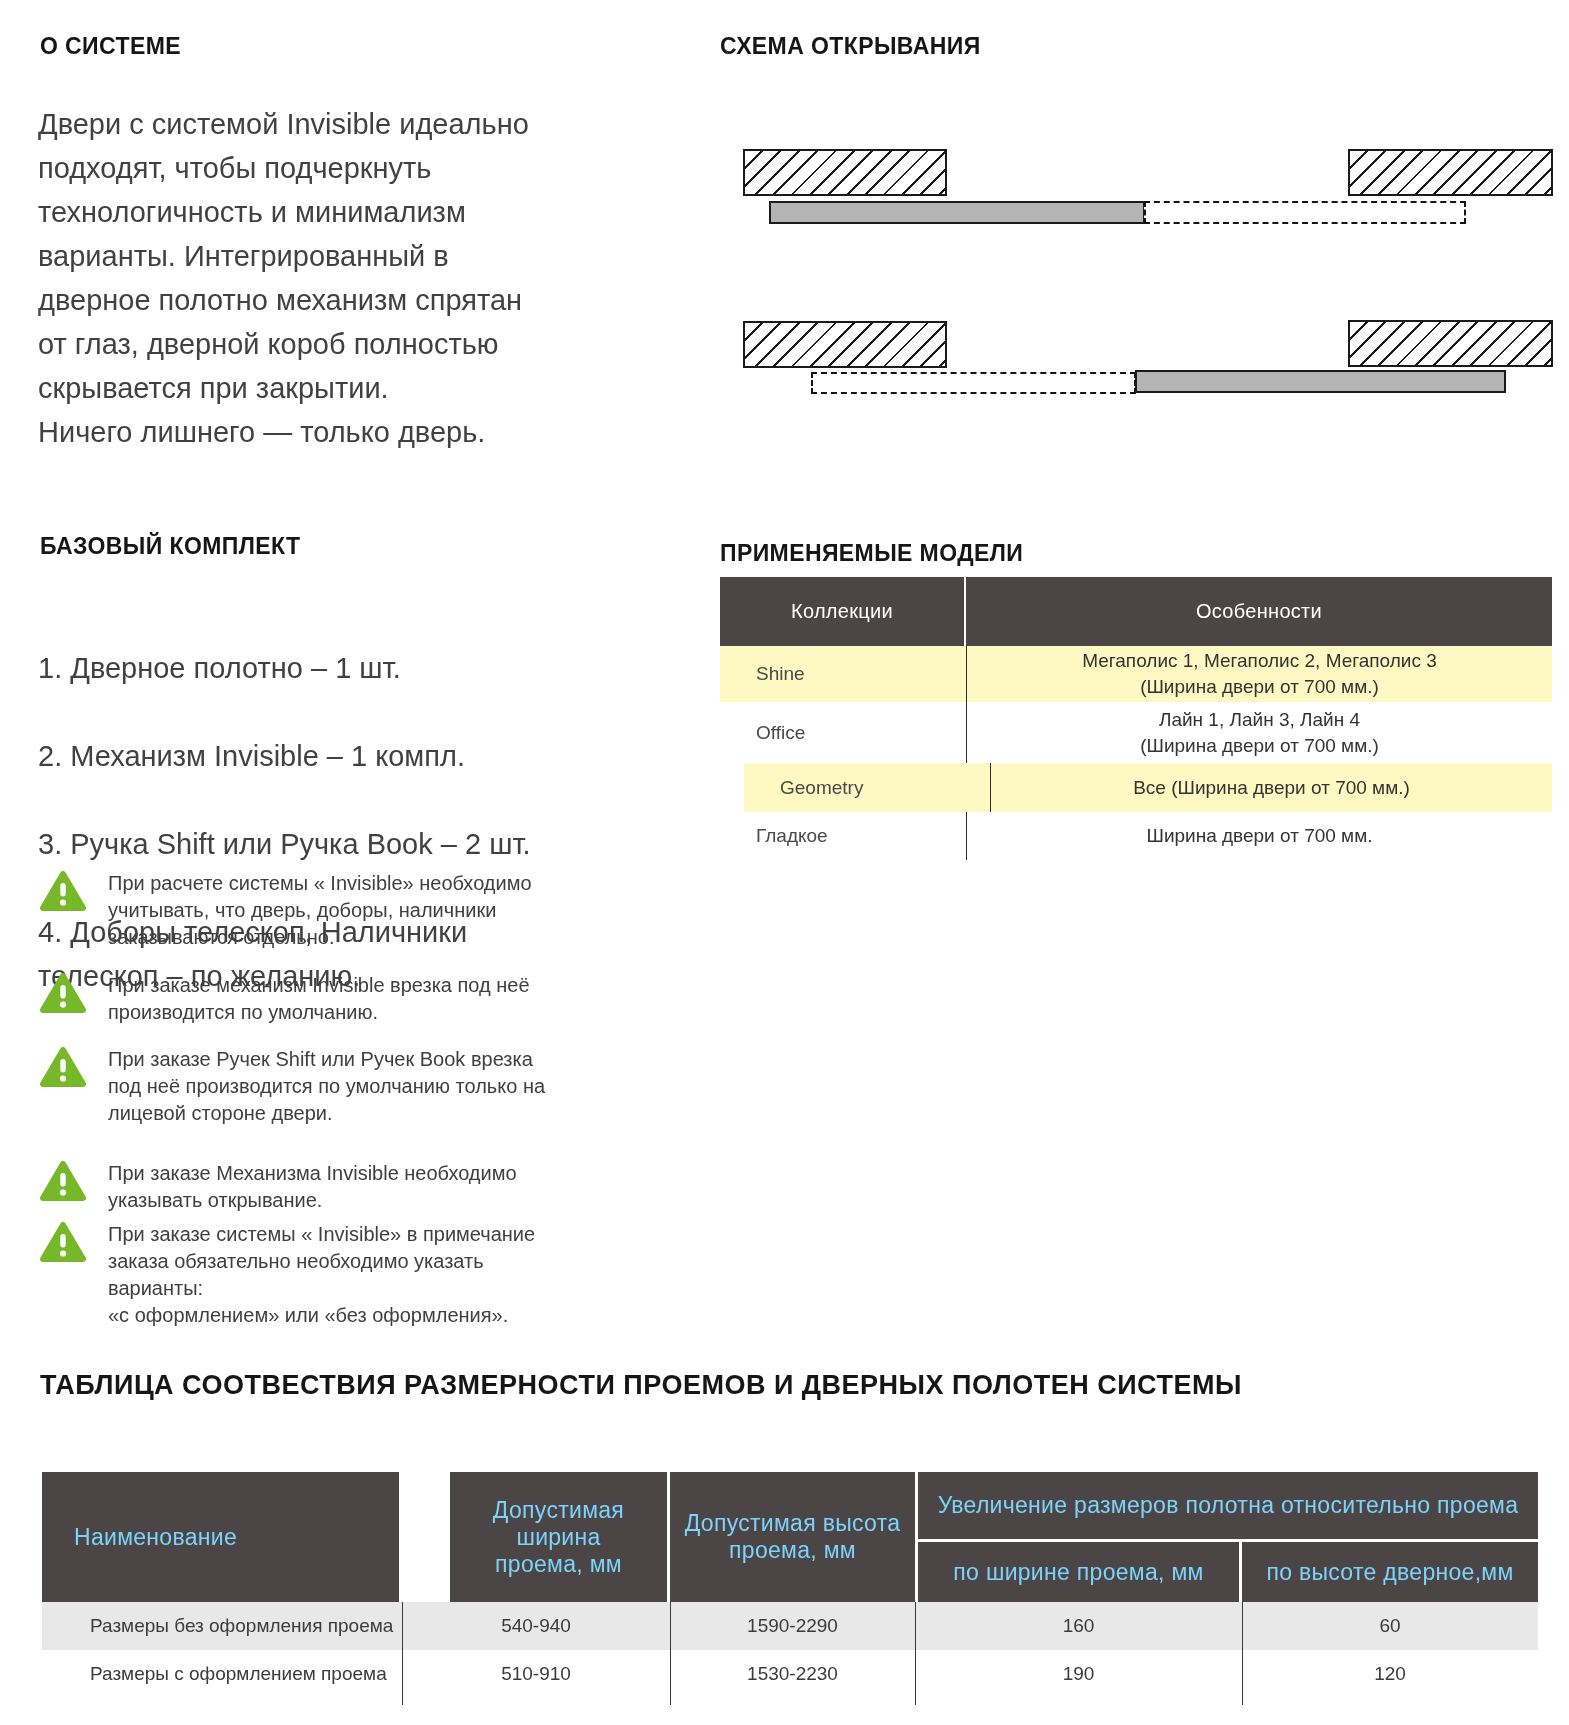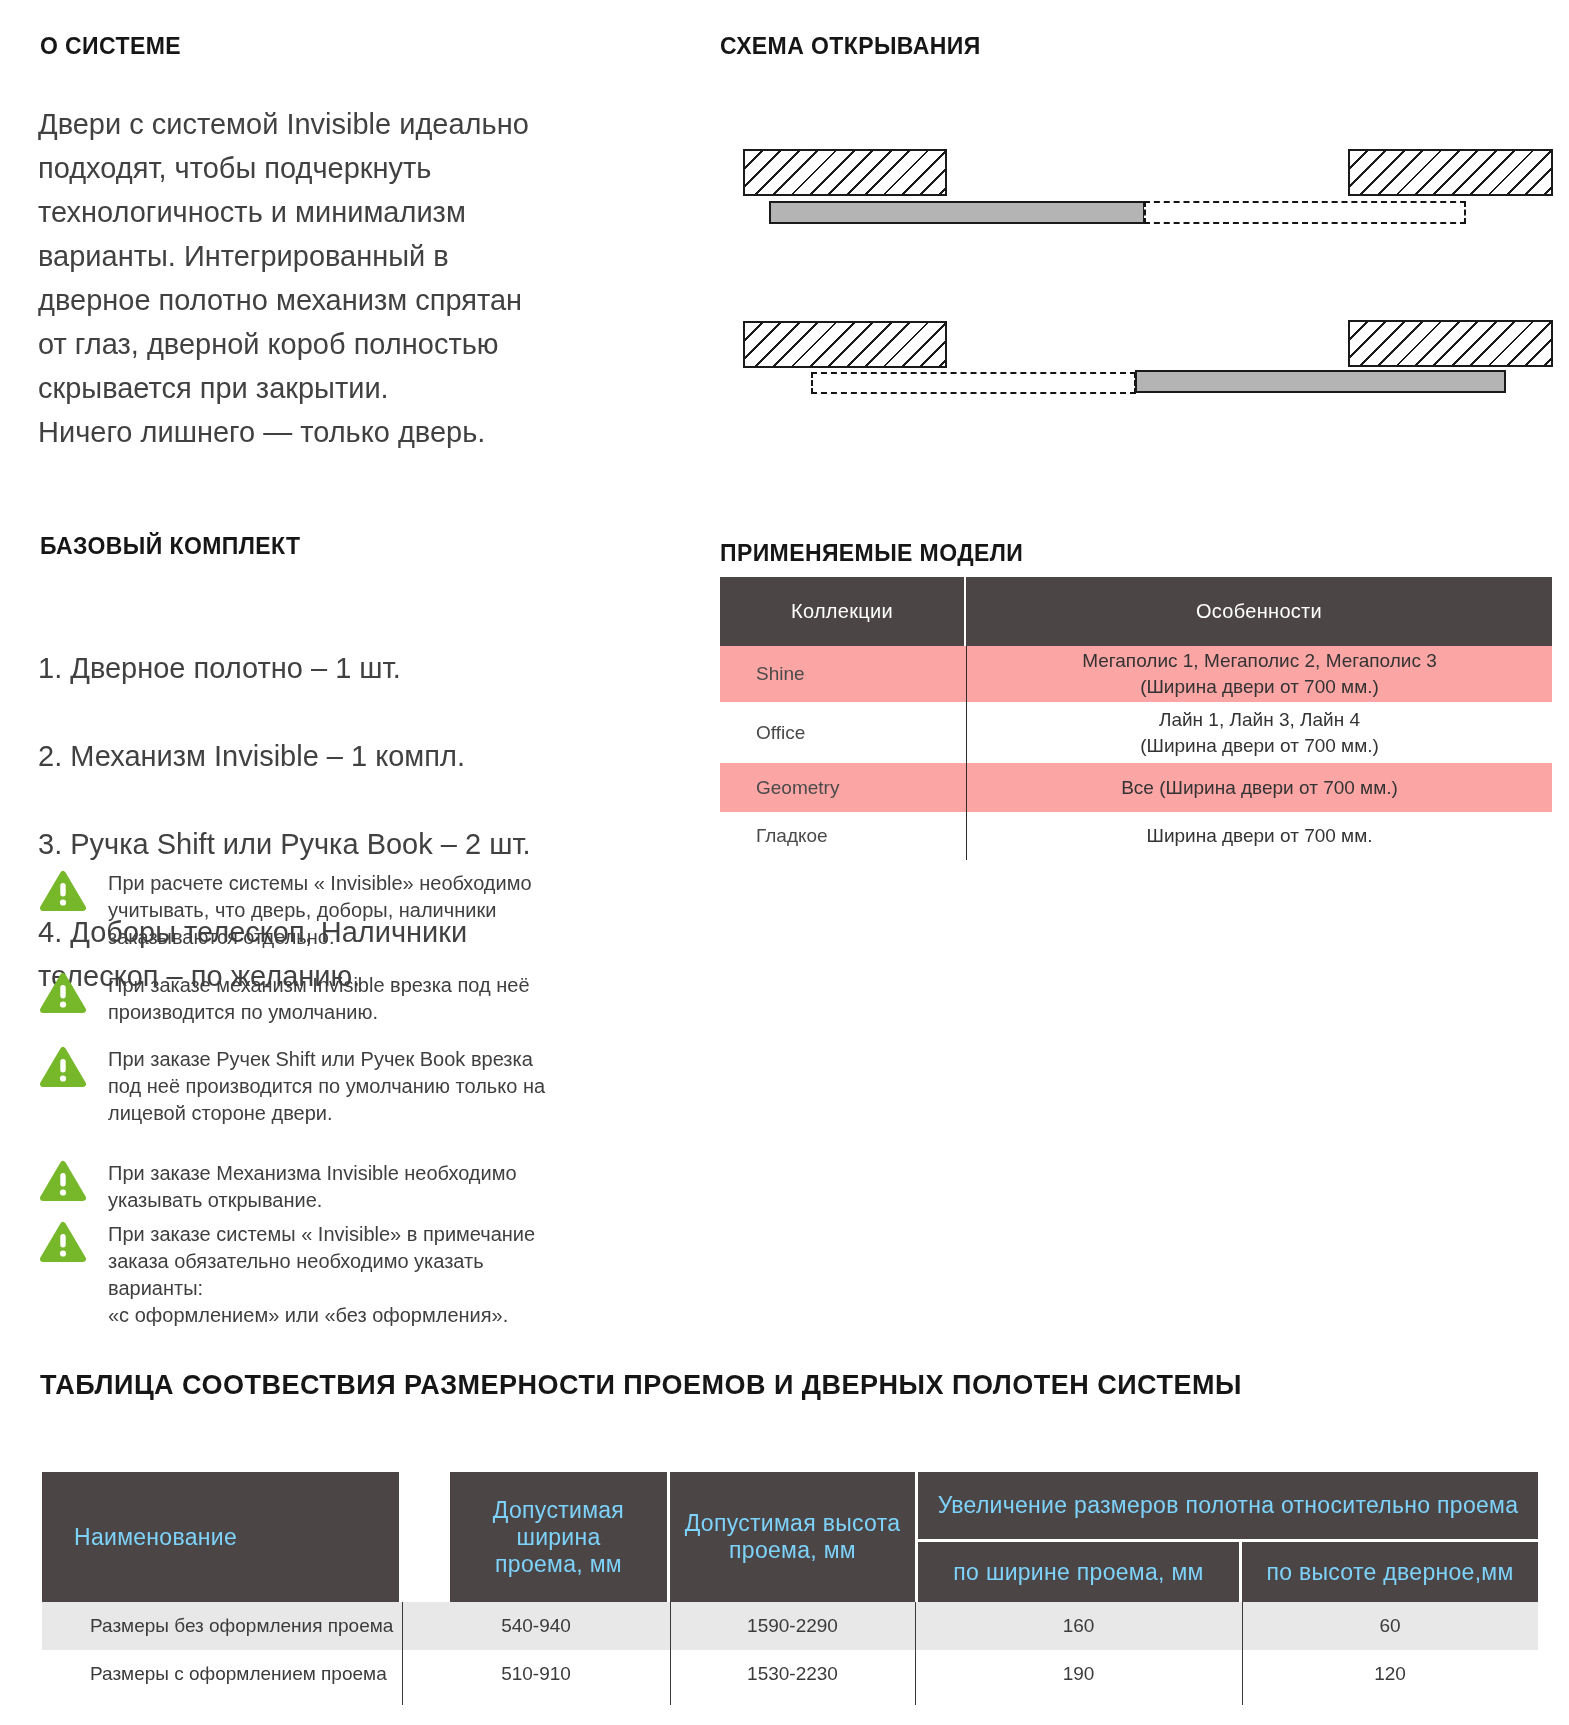--- a/index.html
+++ b/index.html
@@ -37,21 +37,21 @@
   .door-solid{position:absolute;box-sizing:border-box;background:#b4b4b4;border:2px solid #1a1a1a;}
   .door-dashed{position:absolute;box-sizing:border-box;border:2px dashed #141414;background:#fff;}
 
   
   #models-table{position:absolute;left:720px;top:577px;width:832px;}
   .mt-header{display:flex;height:69px;background:#4b4645;color:#fff;}
   .mt-h1{width:246px;box-sizing:border-box;border-right:2px solid #fff;display:flex;align-items:center;
          justify-content:center;font-size:20px;font-weight:300;letter-spacing:.3px;}
   .mt-h2{flex:1;display:flex;align-items:center;justify-content:center;font-size:20px;font-weight:300;letter-spacing:.3px;}
   .mt-row{display:flex;}
-  .mt-row.alt{background:#fca5a5;}
+  .mt-row.alt{background:#fef9c3;}
   .mt-c1{width:246px;box-sizing:border-box;padding-left:36px;display:flex;align-items:center;
          font-size:19px;font-weight:300;color:#4a4a4a;}
   .mt-c2{flex:1;box-sizing:border-box;border-left:1px solid #2c2c2c;display:flex;align-items:center;
          justify-content:center;text-align:center;font-size:19px;line-height:26px;font-weight:300;
          color:#333;white-space:pre-line;}
 
   
   #size-table{position:absolute;left:42px;top:1472px;width:1496px;}
   .st-header{display:grid;grid-template-columns:360px 268px 245px 327px 296px;grid-template-rows:70px 60px;}
   .st-cell{background:#4b4645;color:#7dd3fc;display:flex;align-items:center;justify-content:center;
@@ -166,21 +166,21 @@
     <div class="mt-row alt" style="height:56px;">
       <div class="mt-c1">Shine</div>
       <div class="mt-c2">Мегаполис 1, Мегаполис 2, Мегаполис 3
 (Ширина двери от 700 мм.)</div>
     </div>
     <div class="mt-row" style="height:61px;">
       <div class="mt-c1">Office</div>
       <div class="mt-c2">Лайн 1, Лайн 3, Лайн 4
 (Ширина двери от 700 мм.)</div>
     </div>
-    <div class="mt-row alt" style="height:49px;">
+    <div class="mt-row alt" style="height:49px;margin-left:24px;">
       <div class="mt-c1">Geometry</div>
       <div class="mt-c2">Все (Ширина двери от 700 мм.)</div>
     </div>
     <div class="mt-row" style="height:48px;">
       <div class="mt-c1">Гладкое</div>
       <div class="mt-c2">Ширина двери от 700 мм.</div>
     </div>
   </div>
 
   <h2 class="h-section" id="h-sizes">ТАБЛИЦА СООТВЕСТВИЯ РАЗМЕРНОСТИ ПРОЕМОВ И ДВЕРНЫХ ПОЛОТЕН СИСТЕМЫ</h2>

